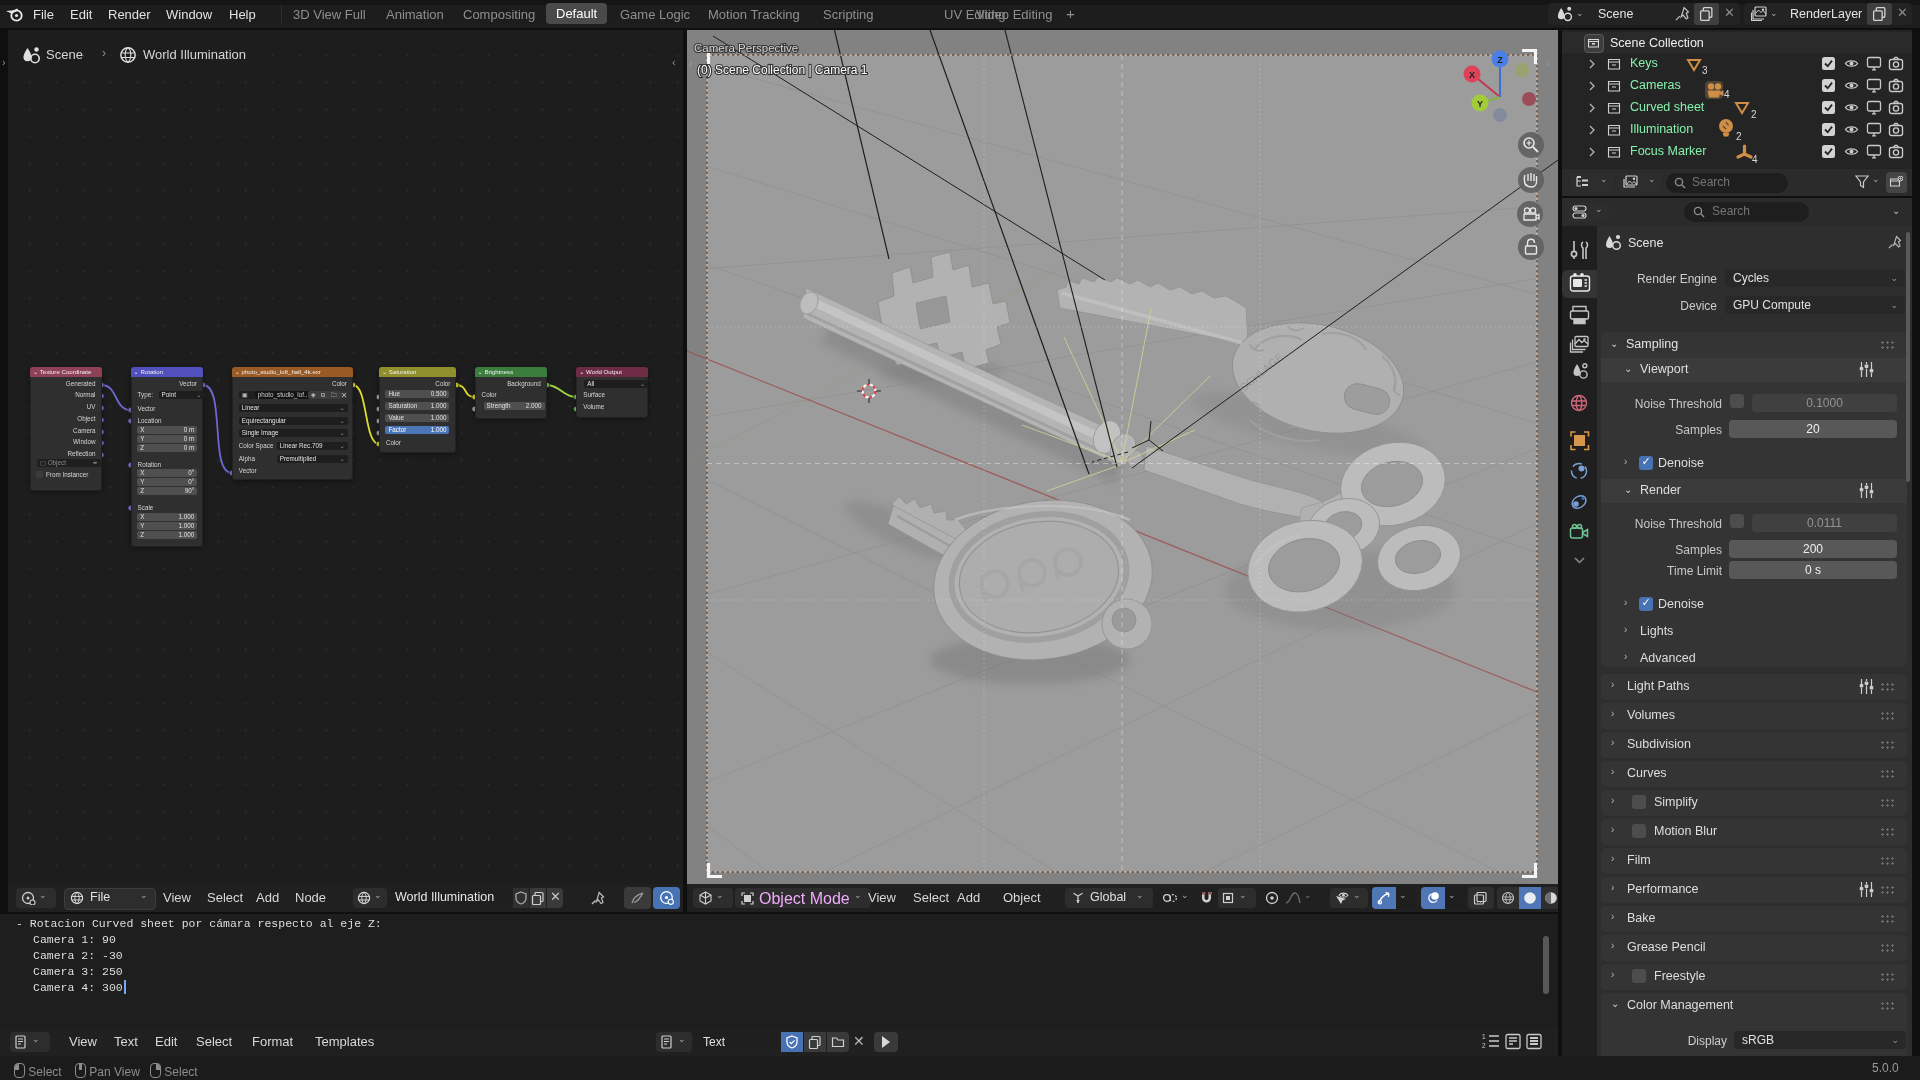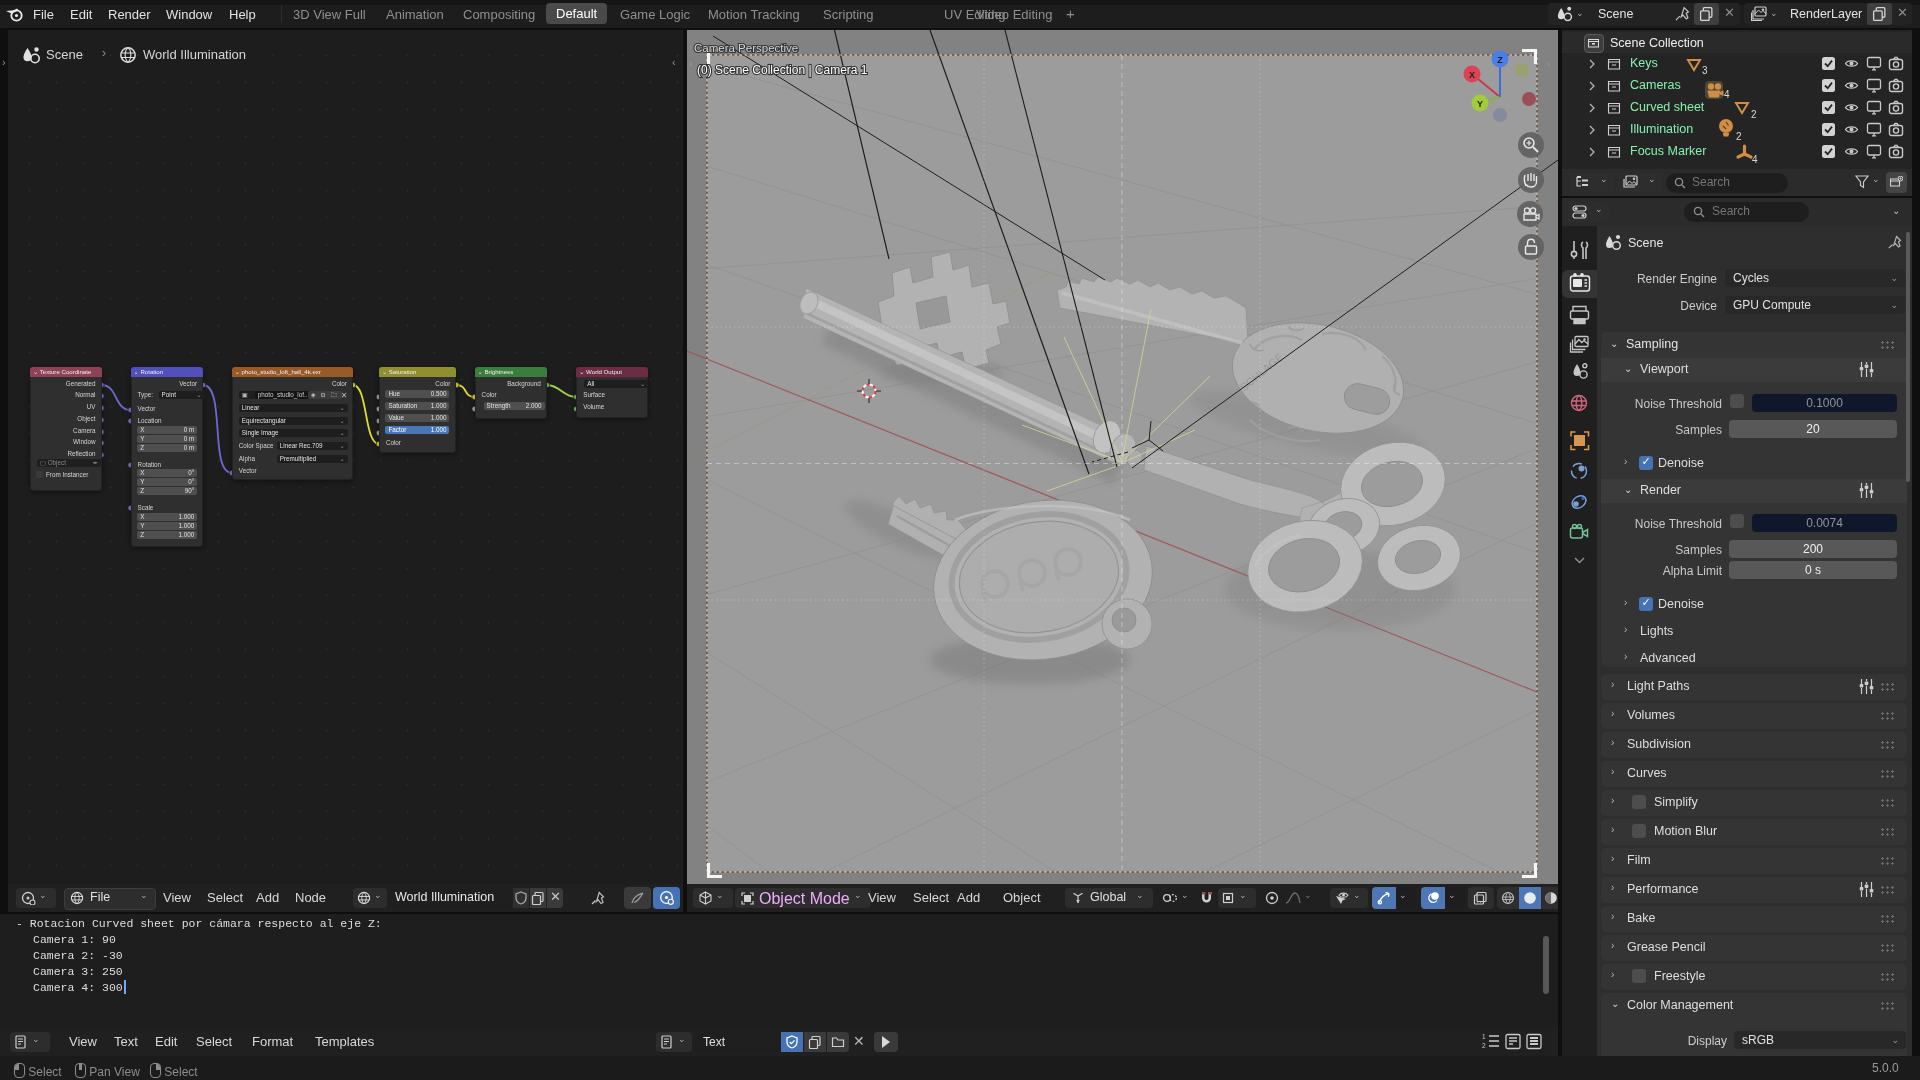--- a/index.html
+++ b/index.html
@@ -37,21 +37,21 @@
 .nfield.nv2{left:5.6px;width:58px;background:#4f4f4f;}
 
 .orow{left:0;width:350px;height:22px;}
 .oname{position:absolute;left:68px;top:3px;font-size:12.5px;color:#86efac;white-space:nowrap;}
 
 .pdrop{height:18px;background:#282828;border-radius:4px;font-size:12px;color:#e0e0e0;line-height:18px;white-space:nowrap;}
 .pcar{position:absolute;right:7px;top:0;color:#999;font-size:9px;}
 .pcollapse{font-size:10px;color:#cfcfcf;}
 .plabel{left:0;width:160px;text-align:right;font-size:12px;color:#c9c9c9;}
 .pfield{height:18px;background:#585858;border-radius:4px;font-size:12px;color:#f0f0f0;line-height:18px;text-align:center;}
-.pdis{background:#0f172a;color:#949494;}
+.pdis{background:#404040;color:#949494;}
 .ckon{width:14px;height:14px;background:#4772b3;border-radius:3px;}
 .ckon::after{content:"\2713";position:absolute;left:2.5px;top:-1px;color:#fff;font-size:11px;}
 .ckoff{position:absolute;left:31px;top:5px;width:14px;height:14px;background:#4d4d4d;border-radius:3px;}
 .cpanel{left:39px;width:306px;height:26px;background:#343434;border-radius:5px;}
 .pc2{position:absolute;left:10px;top:5px;font-size:10px;color:#b5b5b5;}
 .pt{position:absolute;left:26px;top:5px;font-size:12.5px;color:#dedede;white-space:nowrap;}
 .grip{width:16px;height:9px;background-image:radial-gradient(circle,#6a6a6a 1.1px,transparent 1.3px);background-size:5px 5px;}
 </style>
 </head>
 <body>
@@ -1030,24 +1030,24 @@
   <div class="abs pcollapse" style="left:62px;top:286px">⌄</div>
   <div class="abs nw" style="left:78px;top:285px;font-size:12.5px;color:#dedede">Render</div>
   <svg class="abs sliders" style="left:296px;top:285px" width="17" height="15" viewBox="0 0 17 15">
     <path d="M3.5 0 v5 M3.5 9 v6 M8.5 0 v2 M8.5 6.5 v8.5 M13.5 0 v7 M13.5 11 v4" stroke="#cfcfcf" stroke-width="1.2"></path>
     <rect x="1.7" y="5" width="3.6" height="3.6" rx="0.8" fill="#cfcfcf"></rect>
     <rect x="6.7" y="2.5" width="3.6" height="3.6" rx="0.8" fill="#cfcfcf"></rect>
     <rect x="11.7" y="7" width="3.6" height="3.6" rx="0.8" fill="#cfcfcf"></rect>
   </svg>
   <div class="abs nw plabel" style="top:319px">Noise Threshold</div>
   <div class="abs" style="left:168px;top:316px;width:14px;height:14px;background:#4d4d4d;border-radius:3px"></div>
-  <div class="abs pfield pdis" style="left:190px;top:316px;width:145px">0.0074</div>
+  <div class="abs pfield pdis" style="left:190px;top:316px;width:145px">0.0111</div>
   <div class="abs nw plabel" style="top:345px">Samples</div>
   <div class="abs pfield" style="left:167px;top:342px;width:168px">200</div>
-  <div class="abs nw plabel" style="top:366px">Alpha Limit</div>
+  <div class="abs nw plabel" style="top:366px">Time Limit</div>
   <div class="abs pfield" style="left:167px;top:363px;width:168px">0 s</div>
   <div class="abs pcollapse" style="left:62px;top:399px;color:#b5b5b5">›</div>
   <div class="abs ckon" style="left:77px;top:399px"></div>
   <div class="abs nw" style="left:96px;top:399px;font-size:12.5px;color:#dedede">Denoise</div>
   <div class="abs pcollapse" style="left:62px;top:426px;color:#b5b5b5">›</div>
   <div class="abs nw" style="left:78px;top:426px;font-size:12.5px;color:#dedede">Lights</div>
   <div class="abs pcollapse" style="left:62px;top:453px;color:#b5b5b5">›</div>
   <div class="abs nw" style="left:78px;top:453px;font-size:12.5px;color:#dedede">Advanced</div>
 
   <div class="abs cpanel" style="top:476px">

